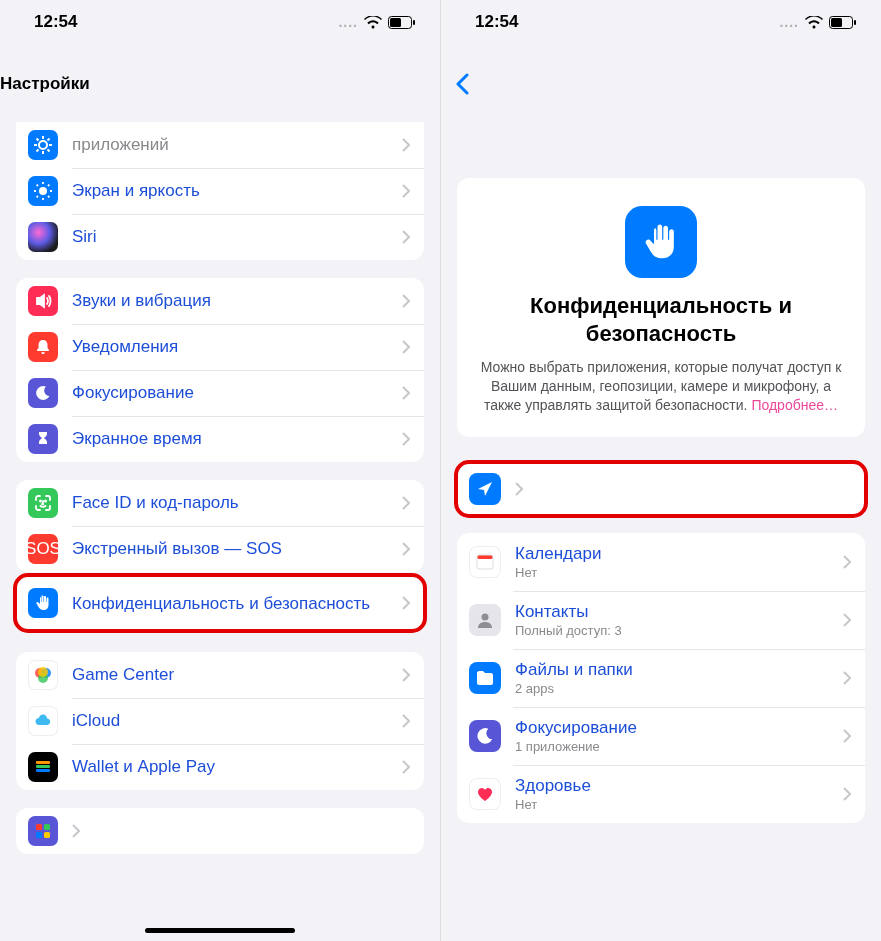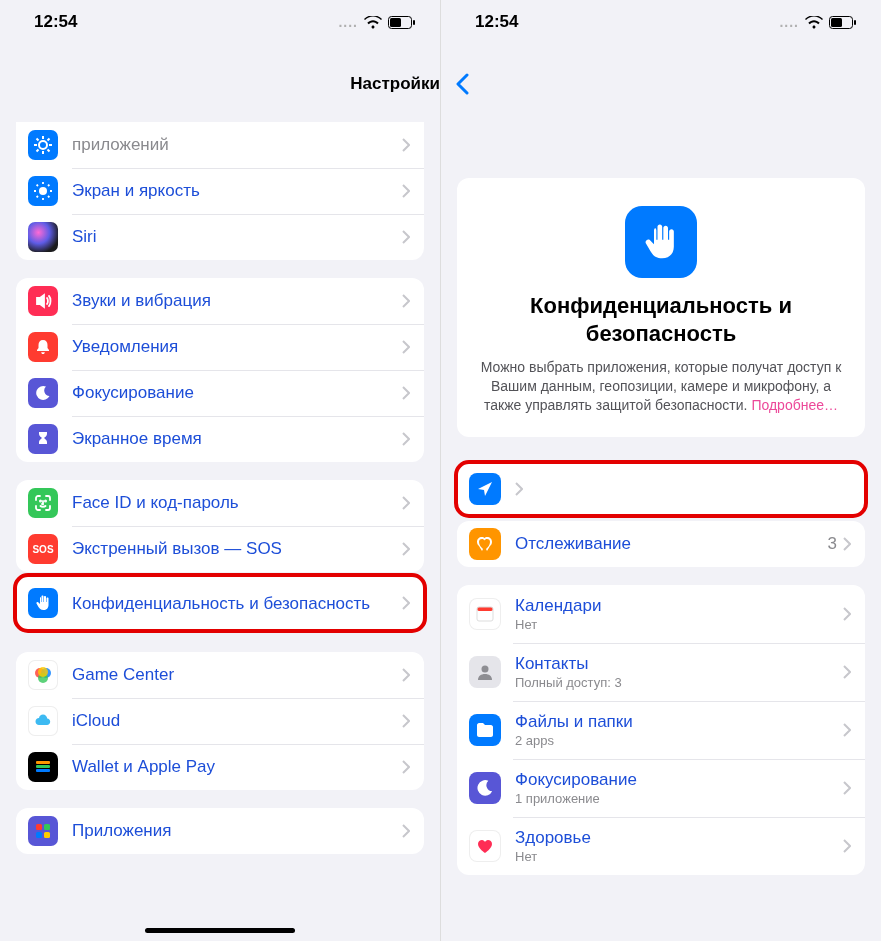--- a/index.html
+++ b/index.html
@@ -7,21 +7,21 @@
   .screen { flex: 1; background: #f2f2f7; position: relative; overflow: hidden; display: flex; flex-direction: column; gap: 16px; }
   .screen + .screen { border-left: 1px solid #ddd; }
 
   
   .statusbar { height: 44px; display: flex; align-items: center; justify-content: space-between; padding: 0 24px 0 34px; font-size: 17px; font-weight: 600; color: #000; }
   .statusbar .right { display: flex; align-items: center; gap: 6px; }
   .dots { font-size: 14px; letter-spacing: 1px; color: #b0b0b0; }
   .wifi svg, .battery svg { display: block; }
 
   
-  .navbar { height: 48px; display: flex; align-items: center; justify-content: flex-end; font-size: 17px; font-weight: 600; position: relative; }
+  .navbar { height: 48px; display: flex; align-items: center; justify-content: flex-start; font-size: 17px; font-weight: 600; position: relative; }
   .navbar.back-only { justify-content: flex-start; padding-left: 14px; }
   .back-chev svg { display: block; }
 
   
   .content { flex: 1; overflow: hidden; padding: 0 16px; }
   .content.scrolled { margin-top: -2px; }
 
   
   .group { background: #fff; border-radius: 12px; margin-top: 18px; overflow: hidden; }
   .group.partial-top { border-top-left-radius: 0; border-top-right-radius: 0; margin-top: 0; }
@@ -205,21 +205,21 @@
         <div class="labels">
             <span class="title">Face ID и код-пароль</span>
           </div>
         <span class="chev">
             <svg width="8" height="14" viewBox="0 0 8 14">
               <path d="M1 1l6 6-6 6" fill="none" stroke="#c7c7cc" stroke-width="2"></path>
             </svg>
           </span>
       </div>
       <div class="row">
-        <span class="icon" style="background:#ff3b30;color:#fff;font-size:10px;font-weight:700">SOS</span>
+        <span class="icon" style="background:#ff3b30;color:#fff;font-size:17px;font-weight:400">SOS</span>
         <div class="labels">
             <span class="title">Экстренный вызов — SOS</span>
           </div>
         <span class="chev">
             <svg width="8" height="14" viewBox="0 0 8 14">
               <path d="M1 1l6 6-6 6" fill="none" stroke="#c7c7cc" stroke-width="2"></path>
             </svg>
           </span>
       </div>
     </div>
@@ -298,23 +298,20 @@
     <div class="group">
       <div class="row">
         <span class="icon" style="background:#5856d6">
             <svg width="18" height="18" viewBox="0 0 18 18">
               <rect x="2" y="2" width="6" height="6" rx="1.5" fill="#ff3b30"></rect>
               <rect x="10" y="2" width="6" height="6" rx="1.5" fill="#34c759"></rect>
               <rect x="2" y="10" width="6" height="6" rx="1.5" fill="#007aff"></rect>
               <rect x="10" y="10" width="6" height="6" rx="1.5" fill="#ffcc00"></rect>
             </svg>
           </span>
-        <div class="labels">
-            <span class="title">Приложения</span>
-          </div>
         <span class="chev">
             <svg width="8" height="14" viewBox="0 0 8 14">
               <path d="M1 1l6 6-6 6" fill="none" stroke="#c7c7cc" stroke-width="2"></path>
             </svg>
           </span>
       </div>
     </div>
 
   </div>
   <div class="home-ind"></div>
@@ -368,38 +365,20 @@
             </svg>
           </span>
         <span class="chev">
             <svg width="8" height="14" viewBox="0 0 8 14">
               <path d="M1 1l6 6-6 6" fill="none" stroke="#c7c7cc" stroke-width="2"></path>
             </svg>
           </span>
       </div>
     </div>
 
-    <div class="group" style="margin-top:6px">
-      <div class="row">
-        <span class="icon big" style="background:#ff9500">
-            <svg width="20" height="20" viewBox="0 0 20 20">
-              <path d="M7 3C4 3 2 5 2 8c0 2 1 3 2 4l3 5 1-2c-2-2-4-4-4-7 0-2 1-3 3-3 1 0 2 .5 2.5 1.5C10 5.5 11 5 12 5c2 0 3 1 3 3 0 3-2 5-4 7l1 2 3-5c1-1 2-2 2-4 0-3-2-5-5-5-1 0-2 .5-2.5 1C9 3.5 8 3 7 3z" fill="#fff"></path>
-            </svg>
-          </span>
-        <div class="labels">
-            <span class="title">Отслеживание</span>
-          </div>
-        <span class="value">3</span>
-        <span class="chev">
-            <svg width="8" height="14" viewBox="0 0 8 14">
-              <path d="M1 1l6 6-6 6" fill="none" stroke="#c7c7cc" stroke-width="2"></path>
-            </svg>
-          </span>
-      </div>
-    </div>
 
     <div class="group">
       <div class="row" style="padding-top:10px;padding-bottom:10px">
         <span class="icon big" style="background:#fff;box-shadow:inset 0 0 0 1px #eee">
             <svg width="22" height="22" viewBox="0 0 22 22">
               <rect x="3" y="4" width="16" height="4" rx="2" fill="#ff3b30"></rect>
               <rect x="3" y="8" width="16" height="10" rx="0" fill="#fff"></rect>
               <rect x="3" y="4" width="16" height="14" rx="2" fill="none" stroke="#ddd"></rect>
             </svg>
           </span>

